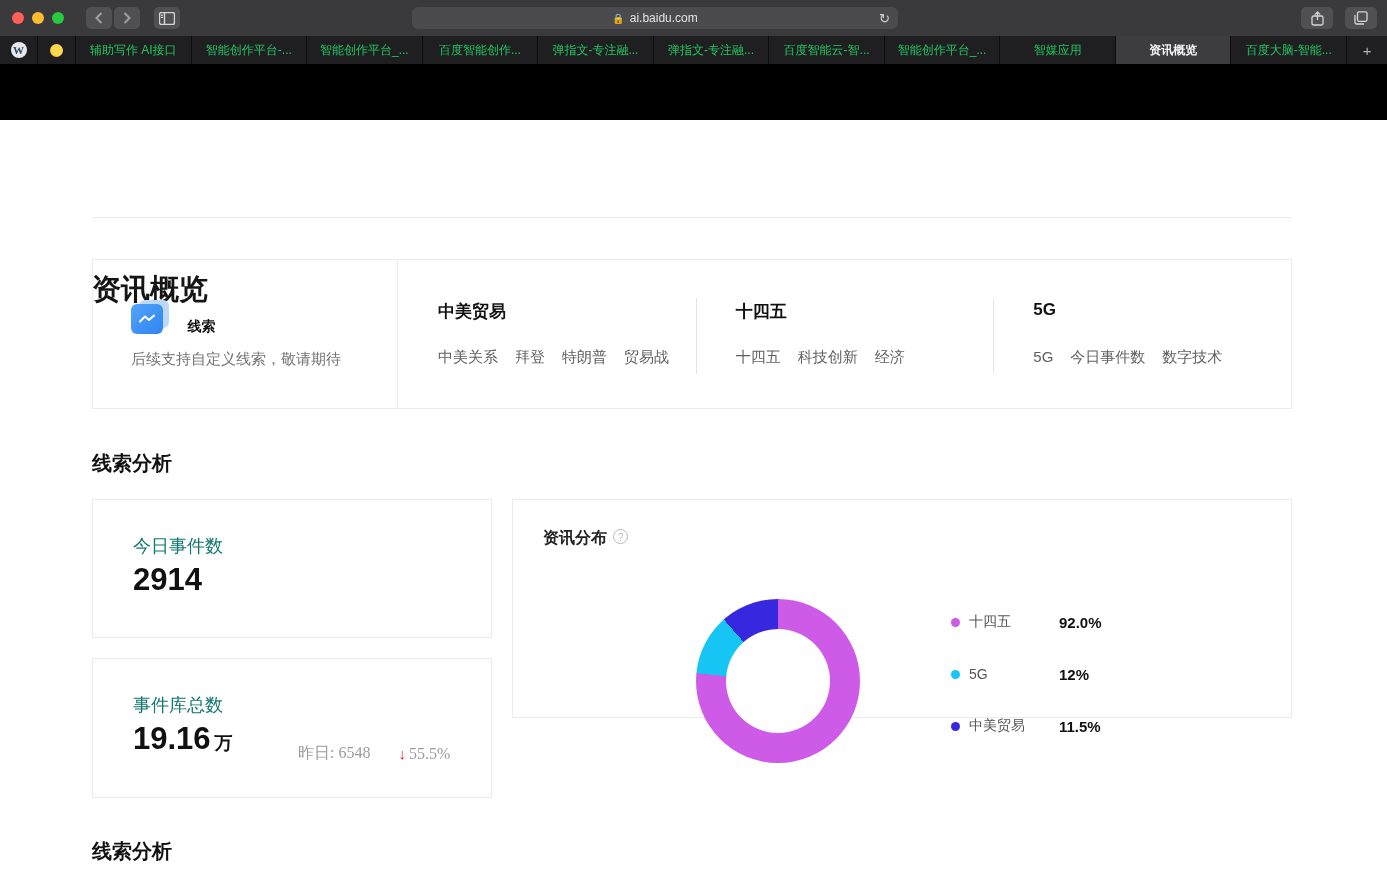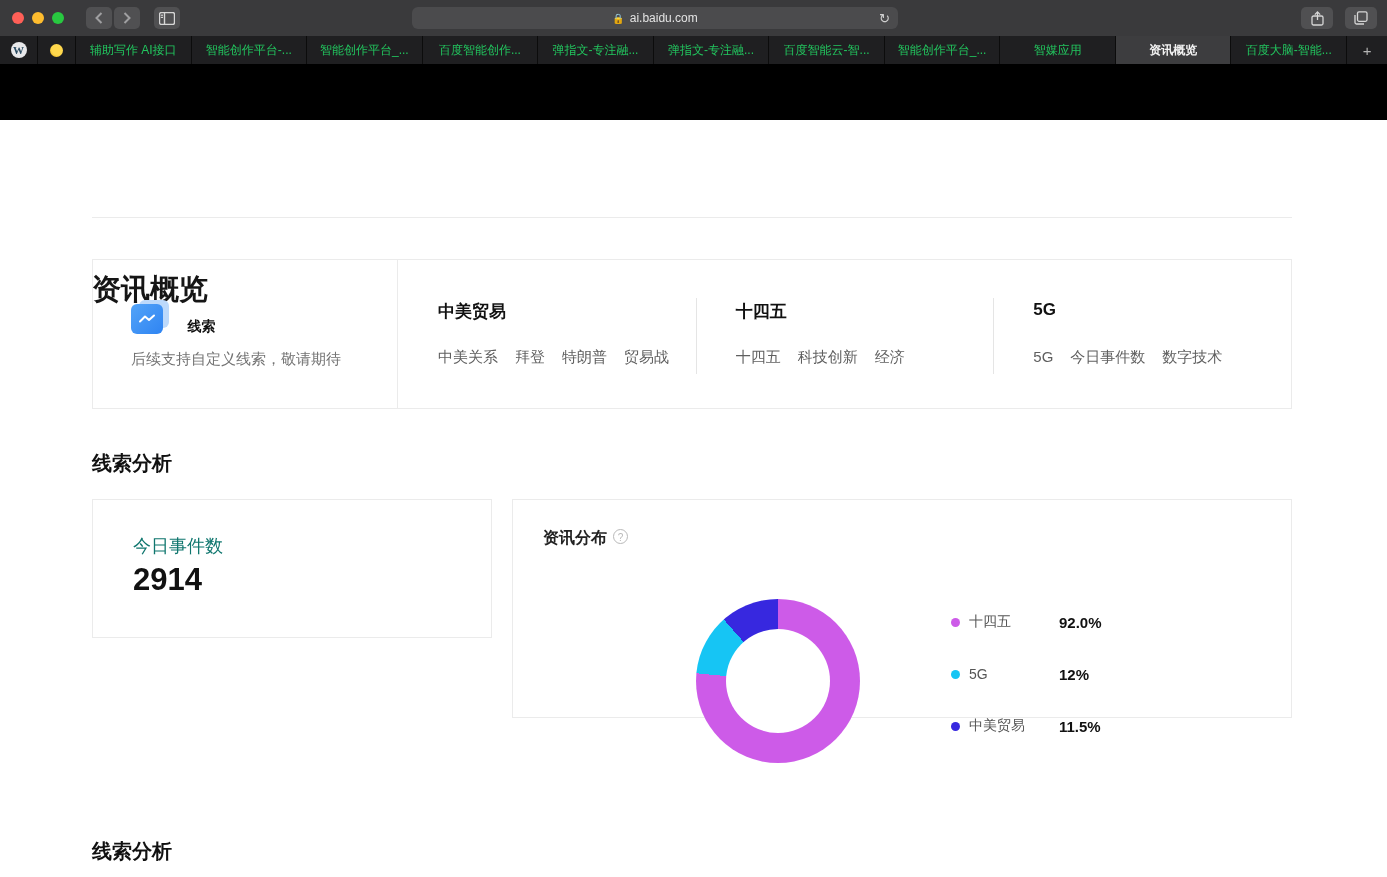--- a/index.html
+++ b/index.html
@@ -242,20 +242,31 @@
     </div>
   </div>
 
   <div class="sechead" style="top:330px">线索分析</div>
 
   <div class="statcard" style="top:379px; height:139px;">
     <div class="slabel" style="top:34px">今日事件数</div>
     <div class="sval" style="top:62px">2914</div>
   </div>
 
+  <div class="statcard" style="top:538px; height:140px;">
+    <div class="slabel" style="top:34px">事件库总数</div>
+    <div class="sval" style="top:62px">
+      <span>19.16</span><span class="unit">万</span>
+    </div>
+    <div class="yrow">
+      <span>昨日: 6548</span>
+      <span class="arrow">↓</span>
+      <span>55.5%</span>
+    </div>
+  </div>
 
   <div class="chartcard" style="top:379px">
     <div class="ctitle">
       <span>资讯分布</span><span class="help">?</span>
     </div>
     <div class="donut" id="donut" style="background: conic-gradient(rgb(205, 91, 232) 0%, rgb(205, 91, 232) 76.5%, rgb(22, 197, 244) 76.5%, rgb(22, 197, 244) 88.5%, rgb(55, 40, 223) 88.5%, rgb(55, 40, 223) 100%);"></div>
     <div class="legend">
       <div class="lrow">
         <span class="ldot" style="background: rgb(205, 91, 232);"></span>
         <span class="llabel">十四五</span>

